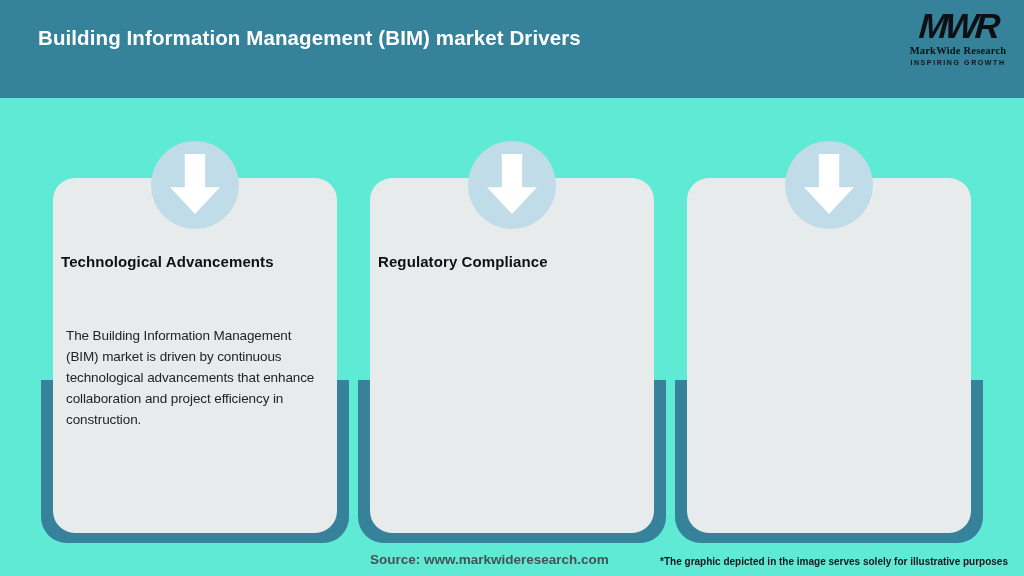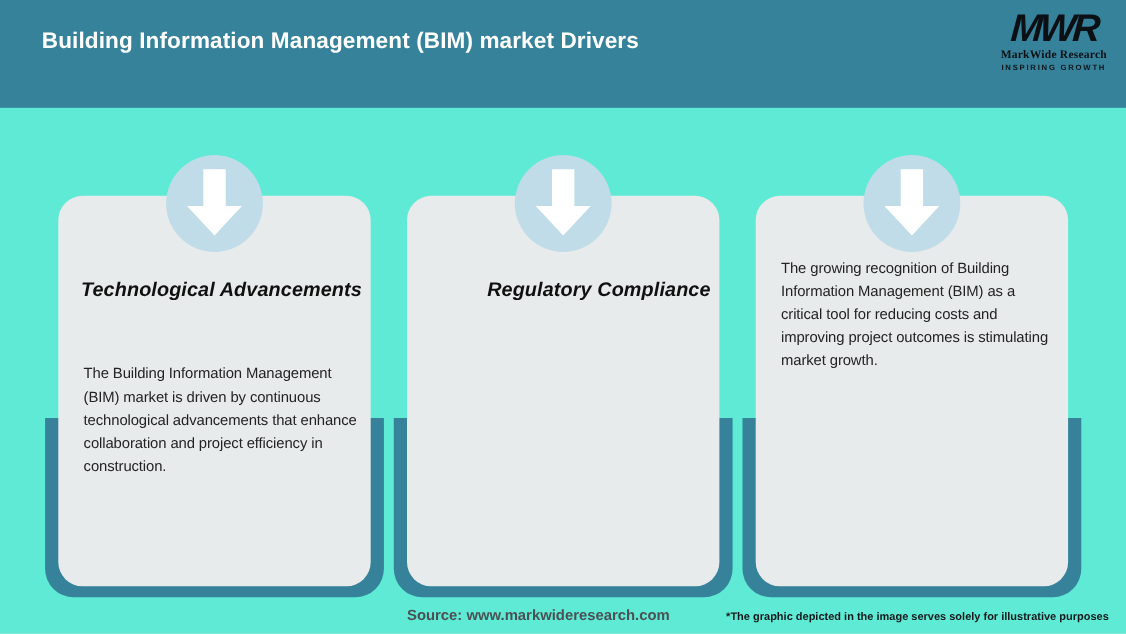--- a/index.html
+++ b/index.html
@@ -14,22 +14,22 @@
   .logo .brand-name{font-size:10.5px;font-weight:bold;letter-spacing:.2px;margin-top:1px;font-family:Liberation Serif, serif;}
   .logo .brand-tagline{font-size:7px;font-weight:bold;letter-spacing:1.6px;margin-top:2px;color:#10151a;}
 
   
   .card-group{position:absolute;top:178px;height:355px;width:284px;}
   .g1{left:53px;} .g2{left:370px;} .g3{left:687px;}
   .backdrop{position:absolute;left:-12px;right:-12px;top:202px;bottom:-10px;background:var(--teal,#35829A);border-radius:0 0 26px 26px;}
   .card{position:absolute;inset:0;background:var(--card-bg,#E8EBEB);border-radius:22px;}
   .circle{position:absolute;top:-37px;left:50%;margin-left:-44px;width:88px;height:88px;border-radius:50%;background:var(--circle,#BFDCE8);z-index:2;display:flex;align-items:center;justify-content:center;}
   .circle svg{display:block;margin-top:-2px;}
-  .card h2{margin:75px 8px 0;text-align:right;font-size:18px;font-weight:bold;color:#101010;letter-spacing:.1px;position:relative;z-index:1;font-style:italic;}
-  .card p{margin:55px 0 0;padding:0 10px 0 23px;font-size:13.5px;line-height:21px;color:#232323;letter-spacing:-.1px;position:relative;z-index:1;}
+  .card h2{margin:75px 8px 0;text-align:left;font-size:15px;font-weight:bold;color:#101010;letter-spacing:.1px;position:relative;z-index:1;}
+  .card p{margin:55px 0 0;padding:0 10px 0 13px;font-size:13.5px;line-height:21px;color:#232323;letter-spacing:-.1px;position:relative;z-index:1;}
 
   
   .source{position:absolute;left:370px;top:552px;width:310px;text-align:left;font-size:13.5px;font-weight:bold;color:#4a5054;}
   .disclaimer{position:absolute;right:16px;top:556px;font-size:10px;font-weight:600;color:#15181b;}
 </style>
 </head>
 <body>
 
 <div class="page">
 
@@ -63,21 +63,20 @@
     <div class="circle">
       <svg width="50" height="62" viewBox="0 0 54 65" aria-hidden="true">
         <polygon points="16,0 38,0 38,36 54,36 27,65 0,36 16,36" fill="#ffffff"></polygon>
       </svg>
     </div>
   </section>
 
   <section class="card-group g3">
     <div class="backdrop"></div>
     <div class="card">
-      <p>The growing recognition of Building Information Management (BIM) as a critical tool for reducing costs and improving project outcomes is stimulating market growth.</p>
     </div>
     <div class="circle">
       <svg width="50" height="62" viewBox="0 0 54 65" aria-hidden="true">
         <polygon points="16,0 38,0 38,36 54,36 27,65 0,36 16,36" fill="#ffffff"></polygon>
       </svg>
     </div>
   </section>
 
   <div class="source">Source: www.markwideresearch.com</div>
   <div class="disclaimer">*The graphic depicted in the image serves solely for illustrative purposes</div>

